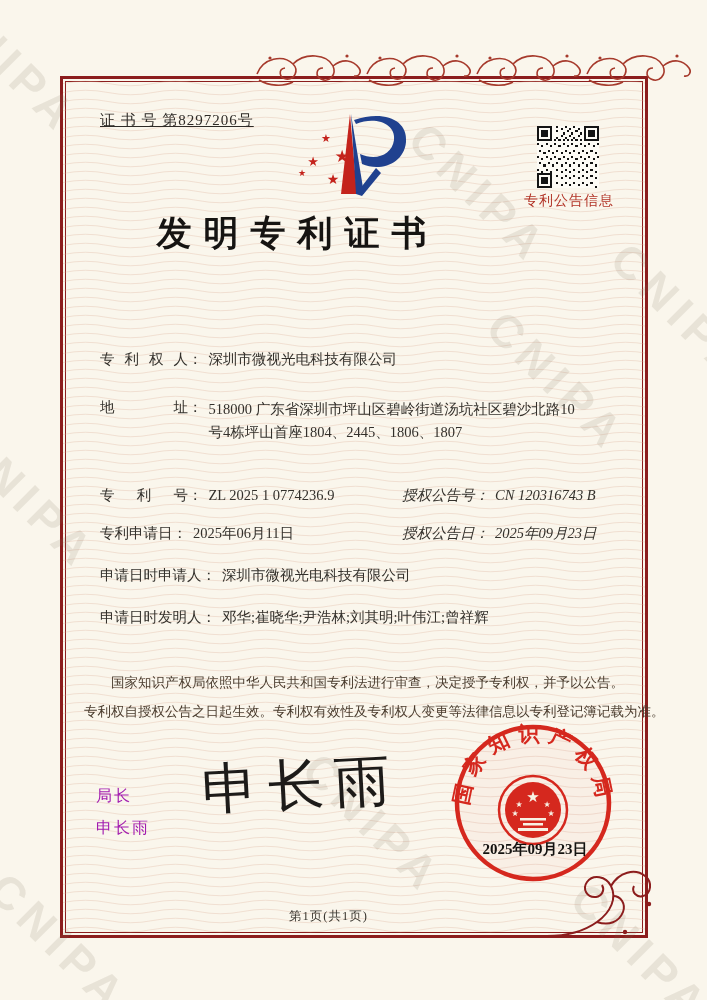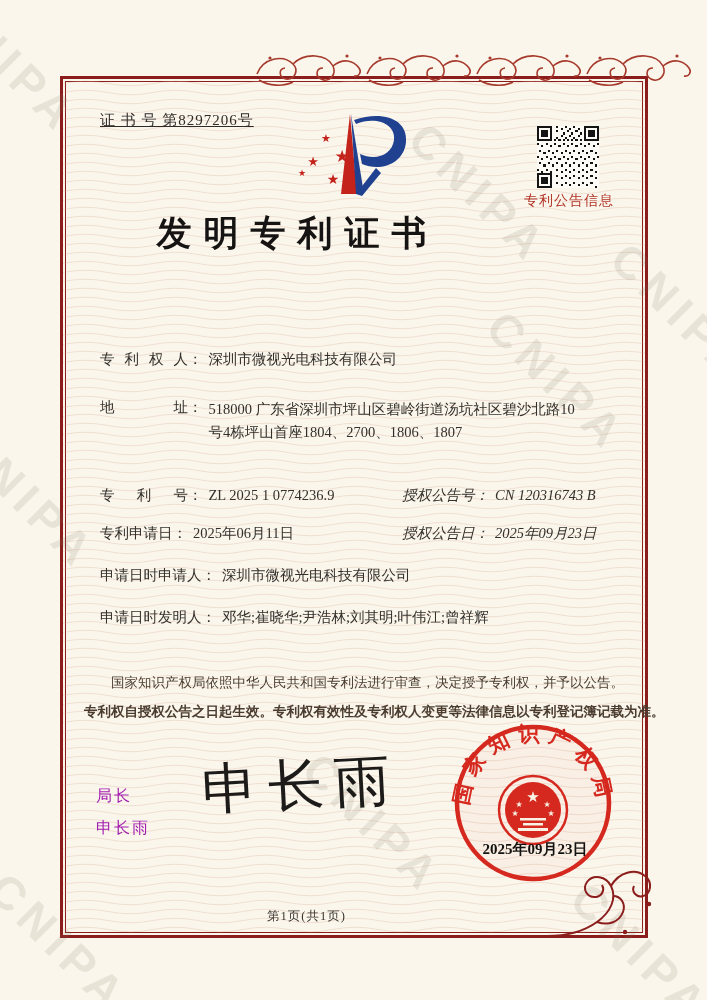--- a/index.html
+++ b/index.html
@@ -19,26 +19,26 @@
   .qrcap{left:516px;top:192px;width:106px;text-align:center;font-size:14px;letter-spacing:1px;color:#b23427;}
   .frow{position:absolute;left:100px;font-size:14.5px;color:#33302b;white-space:nowrap;}
   .lbl-j{display:inline-block;width:88px;text-align:justify;text-align-last:justify;}
   .lbl{display:inline-block;}
   .val{margin-left:6px;}
   .col2{position:absolute;left:302px;top:0;white-space:nowrap;font-style:italic;}
   .addr-wrap{display:inline-block;vertical-align:top;margin-left:6px;}
   .addr-line{line-height:23px;}
   .decl{left:84px;top:668px;width:560px;font-size:13.5px;line-height:29px;color:#4a3c2e;}
   .decl-l1{text-indent:2em;white-space:nowrap;}
-  .decl-l2{white-space:nowrap;font-weight:bold;}
+  .decl-l2{white-space:nowrap;}
   .signer{left:96px;font-size:16px;color:#a21caf;letter-spacing:2px;}
   .signature{left:202px;top:748px;font-size:56px;letter-spacing:10px;color:#1d1b19;
              transform:rotate(-3deg);font-weight:500;}
   .sealdate{left:458px;top:840px;width:154px;text-align:center;font-size:15px;font-weight:700;color:#141210;}
-  .footer{left:0;width:613px;top:908px;text-align:center;font-size:12.5px;color:#3a362f;letter-spacing:1px;}
+  .footer{left:0;width:613px;top:908px;text-align:center;font-size:12.5px;color:#3a362f;letter-spacing:1px;padding-left:22px;}
 </style>
 </head>
 <body>
 
 <div class="page">
 
   <div class="panel"></div>
 
   <svg class="abs" style="left:63px;top:79px;width:582px;height:856px" viewBox="0 0 582 856" preserveAspectRatio="none">
     <defs>
@@ -123,21 +123,21 @@
   <div class="abs qrcap">专利公告信息</div>
 
   <div class="abs title">发明专利证书</div>
 
 
   <div class="frow" style="top:350px">
     <span class="lbl-j">专利权人</span><span>：</span><span class="val">深圳市微视光电科技有限公司</span>
   </div>
 
   <div class="frow" style="top:398px">
-    <span class="lbl-j">地址</span><span>：</span><span class="addr-wrap"><span class="addr-line" style="display:block">518000 广东省深圳市坪山区碧岭街道汤坑社区碧沙北路10</span><span class="addr-line" style="display:block">号4栋坪山首座1804、2700、1806、1807</span></span>
+    <span class="lbl-j">地址</span><span>：</span><span class="addr-wrap"><span class="addr-line" style="display:block">518000 广东省深圳市坪山区碧岭街道汤坑社区碧沙北路10</span><span class="addr-line" style="display:block">号4栋坪山首座1804、2445、1806、1807</span></span>
   </div>
 
 
   <div class="frow" style="top:486px;width:548px">
     <span class="lbl-j">专利号</span><span>：</span><span class="val">ZL 2025 1 0774236.9</span>
     <span class="col2"><span class="lbl">授权公告号</span><span>：</span><span class="val">CN 120316743 B</span></span>
   </div>
 
   <div class="frow" style="top:524px;width:548px">
     <span class="lbl">专利申请日</span><span>：</span><span class="val">2025年06月11日</span>

